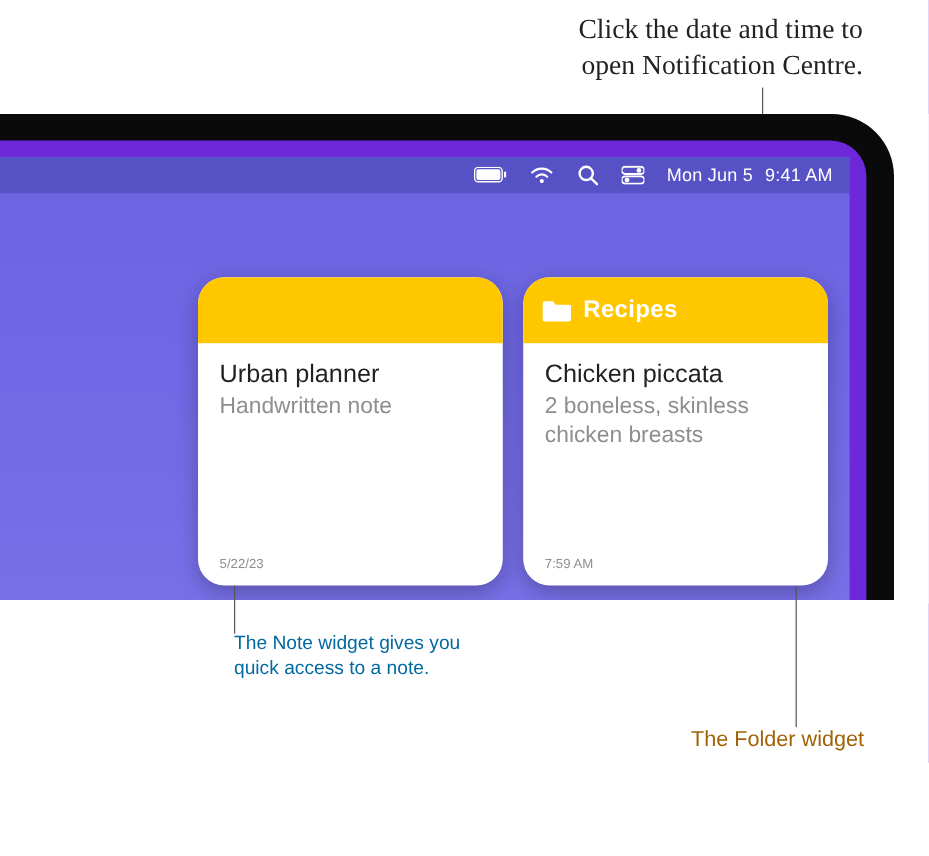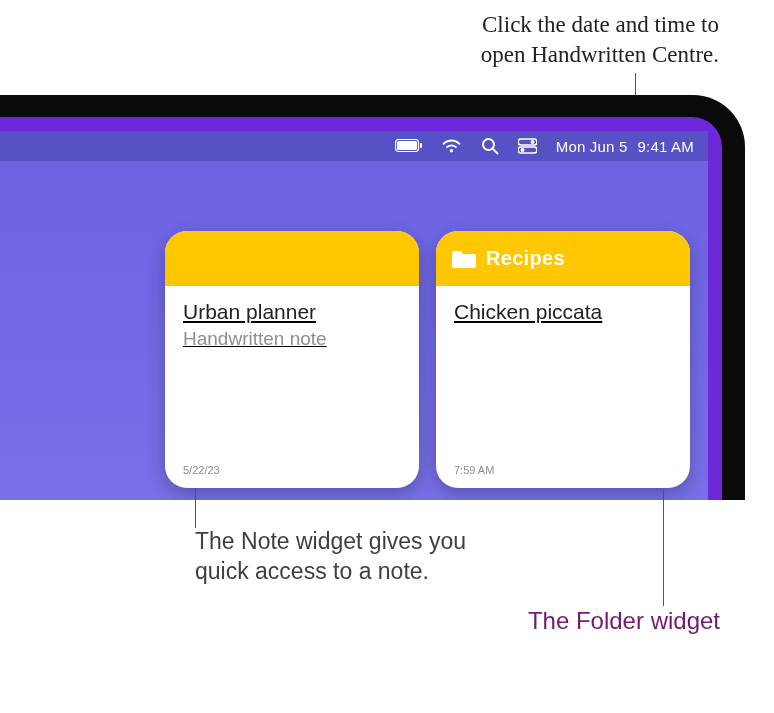--- a/index.html
+++ b/index.html
@@ -135,21 +135,20 @@
 
     .widget-header-label {
       color: #fff;
       font-weight: 600;
       font-size: 20px;
       letter-spacing: 0.3px;
     }
 
     .widget-body {
       padding: 14px 9px 0 18px;
-      text-decoration: underline;
     }
 
     .widget-title {
       font-size: 21px;
       color: #222;
       font-weight: 400;
       margin-bottom: 3px;
     }
 
     .widget-subtitle {
@@ -172,49 +171,49 @@
       width: 1px;
       background: #555;
       left: 195px;
       top: 488px;
       height: 40px;
     }
     .callout-note {
       position: absolute;
       top: 527px;
       left: 195px;
-      font-size: 23px;
+      font-size: 16px;
       line-height: 1.3;
-      color: #404040;
+      color: #0369a1;
     }
 
     .leader-folder {
       position: absolute;
       width: 1px;
       background: #555;
       left: 663px;
       top: 489px;
       height: 117px;
     }
     .callout-folder {
       position: absolute;
       top: 605px;
       right: 54px;
-      font-size: 24px;
+      font-size: 18px;
       line-height: 1.3;
-      color: #701a75;
+      color: #a16207;
       text-align: right;
     }
   </style>
 </head>
 <body>
 
 <div class="callout-top">
   <div>Click the date and time to</div>
-  <div>open Handwritten Centre.</div>
+  <div>open Notification Centre.</div>
 </div>
 <div class="leader-top"></div>
 
 <div class="laptop-region">
   <div class="laptop-frame">
     <div class="laptop-inner">
       <div class="screen">
 
         <div class="menubar">
           <span class="icon">
@@ -266,20 +265,21 @@
             <div class="widget-header">
               <span class="icon">
                 <svg width="24" height="20" viewBox="0 0 24 20" fill="none">
                   <path d="M2 2h7l2 3h11a2 2 0 0 1 2 2v10a2 2 0 0 1-2 2H2a2 2 0 0 1-2-2V4a2 2 0 0 1 2-2z" fill="#fff"></path>
                 </svg>
               </span>
               <span class="widget-header-label">Recipes</span>
             </div>
             <div class="widget-body">
               <div class="widget-title">Chicken piccata</div>
+              <div class="widget-subtitle">2 boneless, skinless chicken breasts</div>
             </div>
             <div class="widget-footer">7:59 AM</div>
           </div>
 
         </div>
       </div>
     </div>
   </div>
 </div>
 

